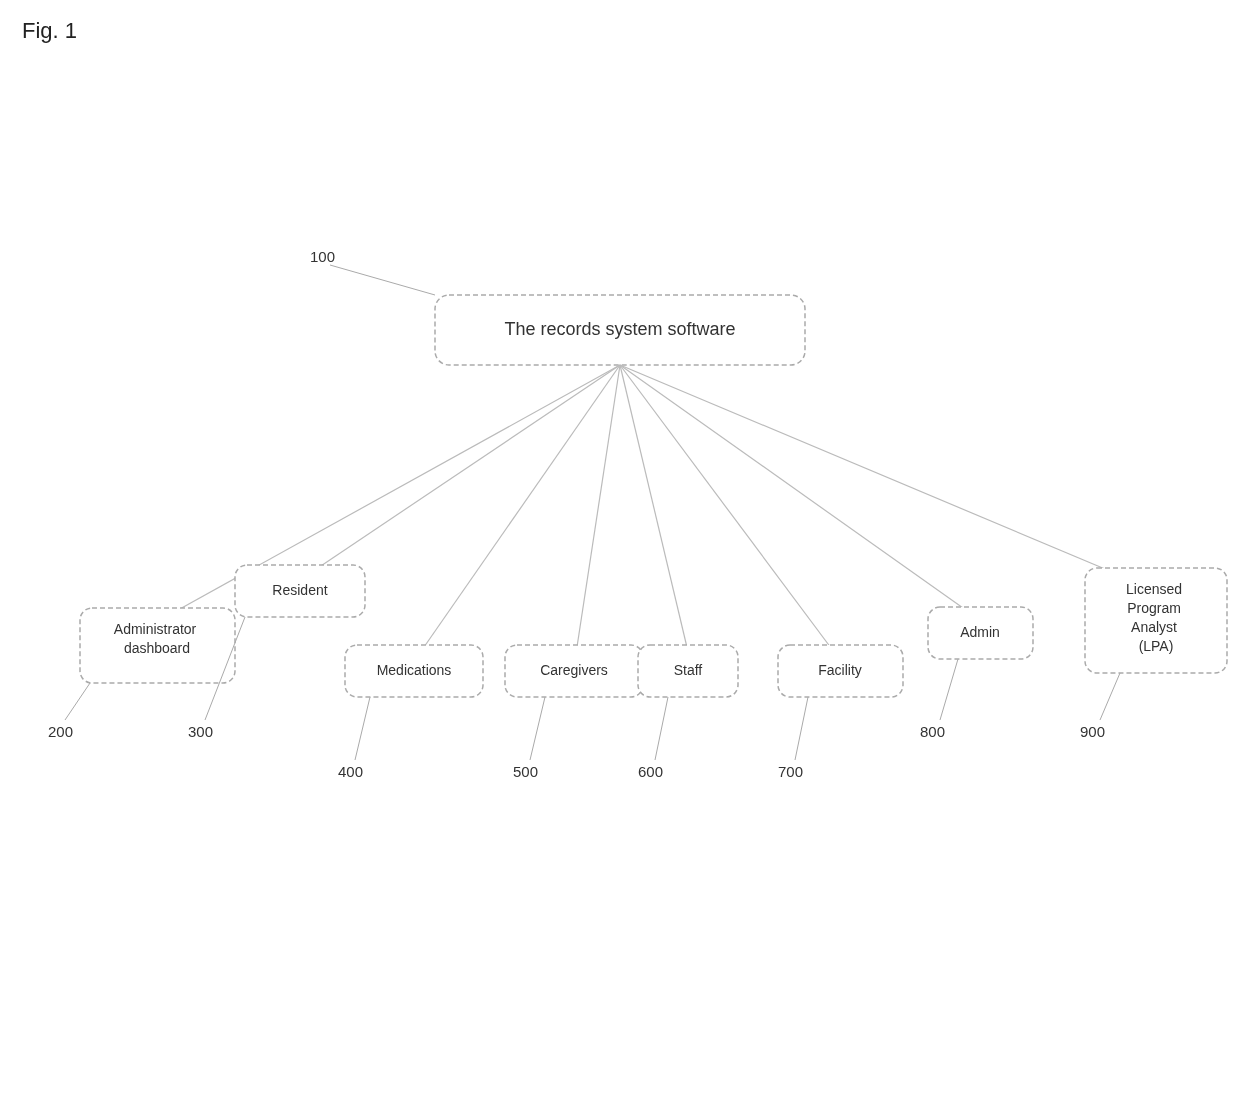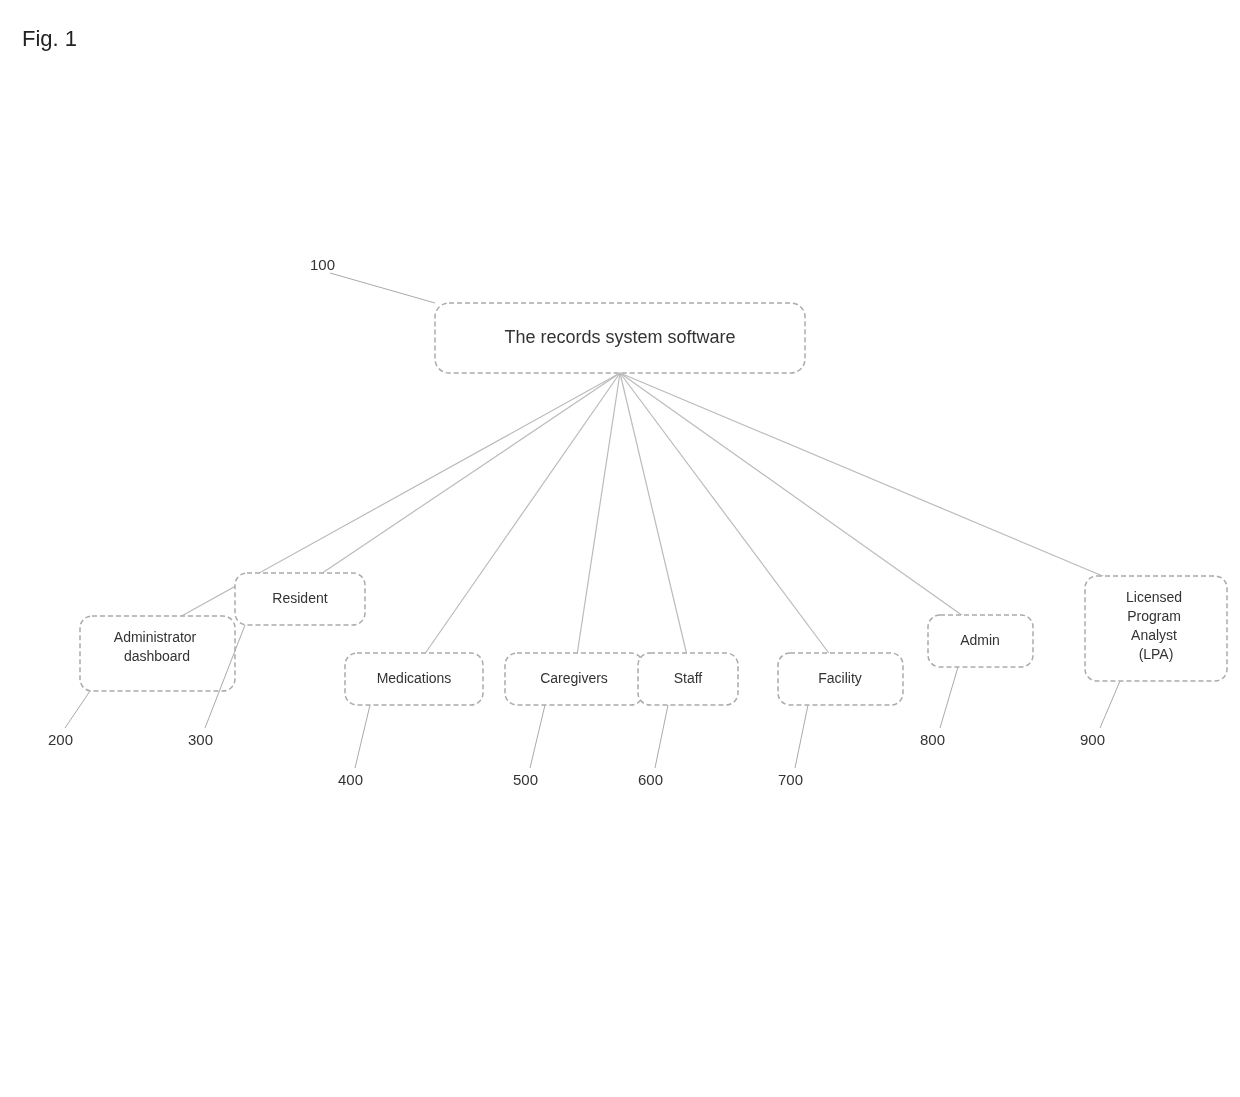--- a/index.html
+++ b/index.html
@@ -6,21 +6,21 @@
     body {
       background: #ffffff;
       font-family: Arial, sans-serif;
       width: 1240px;
       height: 1097px;
       position: relative;
       overflow: hidden;
     }
     .diagram-container {
       position: absolute;
-      top: 8px; left: 0;
+      top: 0; left: 0;
       width: 1240px;
       height: 865px;
     }
     svg {
       width: 1240px;
       height: 1097px;
     }
   </style>
 </head>
 <body>

